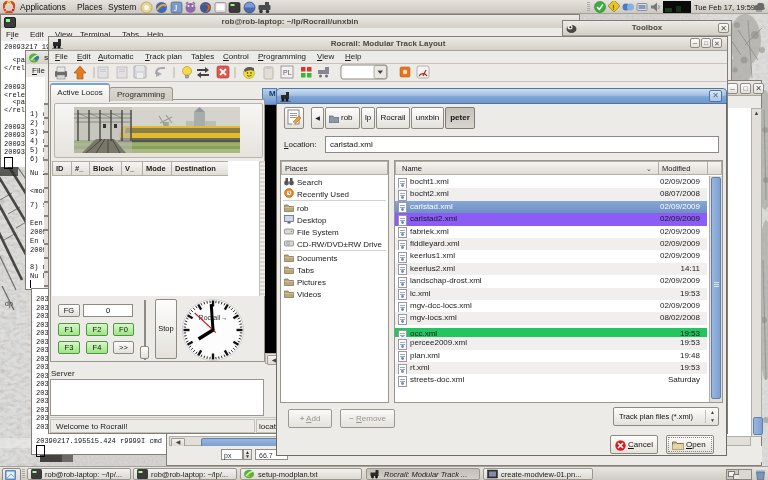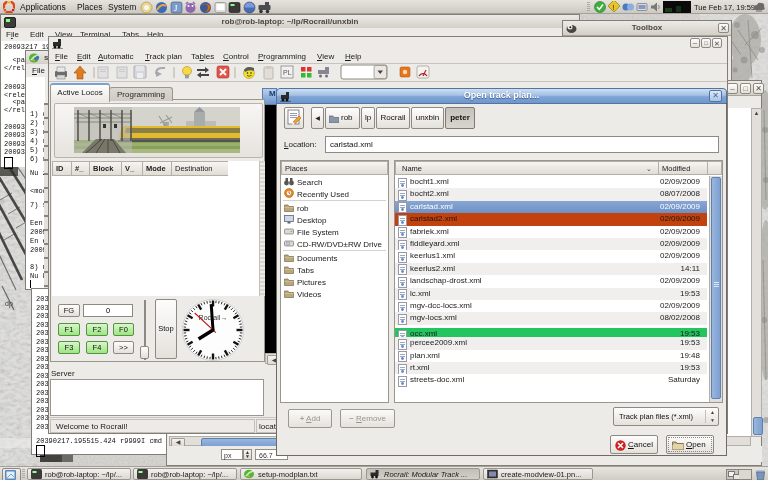--- a/index.html
+++ b/index.html
@@ -203,20 +203,21 @@
 </div>
 
 <div class="abs" style="left:1px;top:365px;width:594px;height:16px;background:#edebe7;font-size:7px;color:#333">
 <div class="abs" style="left:53px;top:3px;width:22px;height:11px;background:#fff;border:1px solid #938f87;line-height:11px;padding-left:2px;box-sizing:border-box">px</div>
 <div class="abs" style="left:75px;top:3px;width:9px;height:11px;background:linear-gradient(#f4f2ef,#ddd9d3);border:1px solid #938f87;font-size:5px;text-align:center;line-height:4px;box-sizing:border-box">▲<br>▼</div>
 <div class="abs" style="left:87px;top:3px;width:33px;height:11px;background:#fff;border:1px solid #938f87;line-height:11px;padding-left:3px;box-sizing:border-box">66.7</div>
 </div>
 </div>
 
 <div class="w" id="roc" style="left:48px;top:36px;width:680px;height:398px">
+<div class="tbu abs" style="left:0;top:0;width:678px;height:13px;text-align:center;line-height:13px">Rocrail: Modular Track Layout</div>
 <svg class="abs" style="left:3px;top:1px" width="11" height="11">
         <rect x="1" y="4" width="8" height="4" fill="#2a2a2a"></rect>
         <rect x="6" y="1" width="3" height="4" fill="#2a2a2a"></rect>
         <circle cx="3" cy="9" r="1.5" fill="#111"></circle>
         <circle cx="7" cy="9" r="1.5" fill="#111"></circle>
         <rect x="0" y="10.5" width="11" height="1" fill="#333"></rect>
       </svg>
 <div class="gbtn" style="left:641px;top:1px;width:10px;height:10px;font-size:8px;text-align:center;line-height:8px;color:#555">–</div>
 <div class="gbtn" style="left:652px;top:1px;width:10px;height:10px;font-size:6px;text-align:center;line-height:9px;color:#555">□</div>
 <div class="gbtn" style="left:663px;top:1px;width:10px;height:10px;font-size:7px;text-align:center;line-height:9px;color:#555">✕</div>
@@ -354,21 +355,21 @@
             <rect x="29" y="17" width="3" height="4" fill="#333"></rect>
             <rect x="40" y="17" width="3" height="4" fill="#333"></rect>
           </svg></div>
 
   <div class="abs" id="loctbl" style="left:1px;top:61px;width:213px;height:15px">
           <div class="hdr abs" style="left:0px;top:0;width:20px;height:15px;line-height:14px;padding-left:3px;font-weight:bold">ID</div>
           <div class="hdr abs" style="left:19px;top:0;width:19px;height:15px;line-height:14px;padding-left:3px;font-weight:bold">#_</div>
           <div class="hdr abs" style="left:37px;top:0;width:33px;height:15px;line-height:14px;padding-left:3px;font-weight:bold">Block</div>
           <div class="hdr abs" style="left:69px;top:0;width:22px;height:15px;line-height:14px;padding-left:3px;font-weight:bold">V_</div>
           <div class="hdr abs" style="left:90px;top:0;width:30px;height:15px;line-height:14px;padding-left:3px;font-weight:bold">Mode</div>
-          <div class="hdr abs" style="left:119px;top:0;width:58px;height:15px;line-height:14px;padding-left:3px;font-weight:normal">Destination</div>
+          <div class="hdr abs" style="left:119px;top:0;width:58px;height:15px;line-height:14px;padding-left:3px;font-weight:bold">Destination</div>
           <div class="abs" style="left:176px;top:0;width:37px;height:15px;background:#fff"></div>
         </div>
 
   <div class="abs" style="left:1px;top:76px;width:213px;height:120px;background:#fff"></div>
 <div class="abs" style="left:208px;top:61px;width:5px;height:135px;background:repeating-linear-gradient(#d8d5cf 0 2px,#edebe7 2px 4px);border-left:1px solid #c5c1ba"></div>
 
   <div class="gbtn" style="left:7px;top:204px;width:22px;height:13px;font-size:7.5px;text-align:center;line-height:12px;color:#111">FG</div>
   <div class="abs" style="left:32px;top:204px;width:50px;height:13px;background:#fff;border:1px solid #8e8a82;font-size:7.5px;text-align:center;line-height:12px;box-sizing:border-box">0</div>
   <div class="gbtn fgreen" style="left:7px;top:223px;width:22px;height:13px;font-size:7.5px;text-align:center;line-height:12px;color:#111">F1</div>
   <div class="gbtn fgreen" style="left:35px;top:223px;width:22px;height:13px;font-size:7.5px;text-align:center;line-height:12px;color:#111">F2</div>
@@ -467,21 +468,20 @@
 
 <div class="abs" id="dlg" style="left:276px;top:88px;width:451px;height:368px">
       <div class="abs" style="left:0;top:0;width:451px;height:16px;background:linear-gradient(#cedff2,#a3c0e4 45%,#7fa5d6 55%,#6f97cc);border:1px solid #54749e;border-radius:4px 4px 0 0;box-sizing:border-box"></div>
       <svg class="abs" style="left:4px;top:3px" width="11" height="11" xmlns="http://www.w3.org/2000/svg">
         <rect x="1" y="4" width="8" height="4" fill="#2a2a2a"></rect>
         <rect x="6" y="1" width="3" height="4" fill="#2a2a2a"></rect>
         <circle cx="3" cy="9" r="1.5" fill="#111"></circle>
         <circle cx="7" cy="9" r="1.5" fill="#111"></circle>
         <rect x="0" y="10.5" width="11" height="1" fill="#333"></rect>
       </svg>
-      <div class="abs" style="left:0;top:2px;width:451px;text-align:center;font-weight:bold;font-size:9px;color:#fff;text-shadow:0 1px 1px #3a5a88">Open track plan...</div>
       <div class="abs" style="left:433px;top:2px;width:13px;height:12px;background:linear-gradient(#dce9f7,#a9c4e6);border:1px solid #54749e;border-radius:2px;box-sizing:border-box;text-align:center;line-height:10px;font-size:8px;color:#4a6a96">✕</div>
       <div class="abs" style="left:0;top:16px;width:451px;height:352px;background:#edebe7;border:1px solid #6f6b64;border-top:none;box-sizing:border-box"></div>
       <div class="gbtn" style="left:8px;top:19px;width:20px;height:22px"><svg width="18" height="20" xmlns="http://www.w3.org/2000/svg">
           <rect x="3" y="2" width="11" height="14" fill="#fff" stroke="#667" stroke-width="0.8"></rect>
           <rect x="5" y="5" width="7" height="1" fill="#99a"></rect>
           <rect x="5" y="7" width="7" height="1" fill="#99a"></rect>
           <rect x="5" y="9" width="7" height="1" fill="#99a"></rect>
           <path d="M8 14 L14 8 L16 10 L10 16 Z" fill="#f0a030" stroke="#b06a10" stroke-width="0.6"></path>
           <path d="M8 14 L7 17 L10 16 Z" fill="#ffe"></path>
         </svg></div>
@@ -597,21 +597,21 @@
         </div>
         <div class="frow" style="top:39.8px;background:linear-gradient(#88a6d4,#6d90c4);color:#fff;width:312px">
           <span class="fico"><svg width="7" height="9" xmlns="http://www.w3.org/2000/svg">
               <rect x="1" y="2" width="5" height="1" fill="#9ab"></rect>
               <rect x="1" y="4" width="5" height="1" fill="#9ab"></rect>
               <circle cx="3.5" cy="6.5" r="1.4" fill="#68c"></circle>
             </svg></span>
           <span class="fnm" style="color:#fff">carlstad.xml</span>
           <span class="fdt" style="color:#fff;right:7px">02/09/2009</span>
         </div>
-        <div class="frow" style="top:52.2px;background:#c2410c;width:312px">
+        <div class="frow" style="top:52.2px;background:#8b5cf6;width:312px">
           <span class="fico"><svg width="7" height="9" xmlns="http://www.w3.org/2000/svg">
               <rect x="1" y="2" width="5" height="1" fill="#9ab"></rect>
               <rect x="1" y="4" width="5" height="1" fill="#9ab"></rect>
               <circle cx="3.5" cy="6.5" r="1.4" fill="#68c"></circle>
             </svg></span>
           <span class="fnm" style="color:#1a1a1a">carlstad2.xml</span>
           <span class="fdt" style="color:#1a1a1a;right:7px">02/09/2009</span>
         </div>
         <div class="frow" style="top:64.6px;background:#fff;width:312px">
           <span class="fico"><svg width="7" height="9" xmlns="http://www.w3.org/2000/svg">

